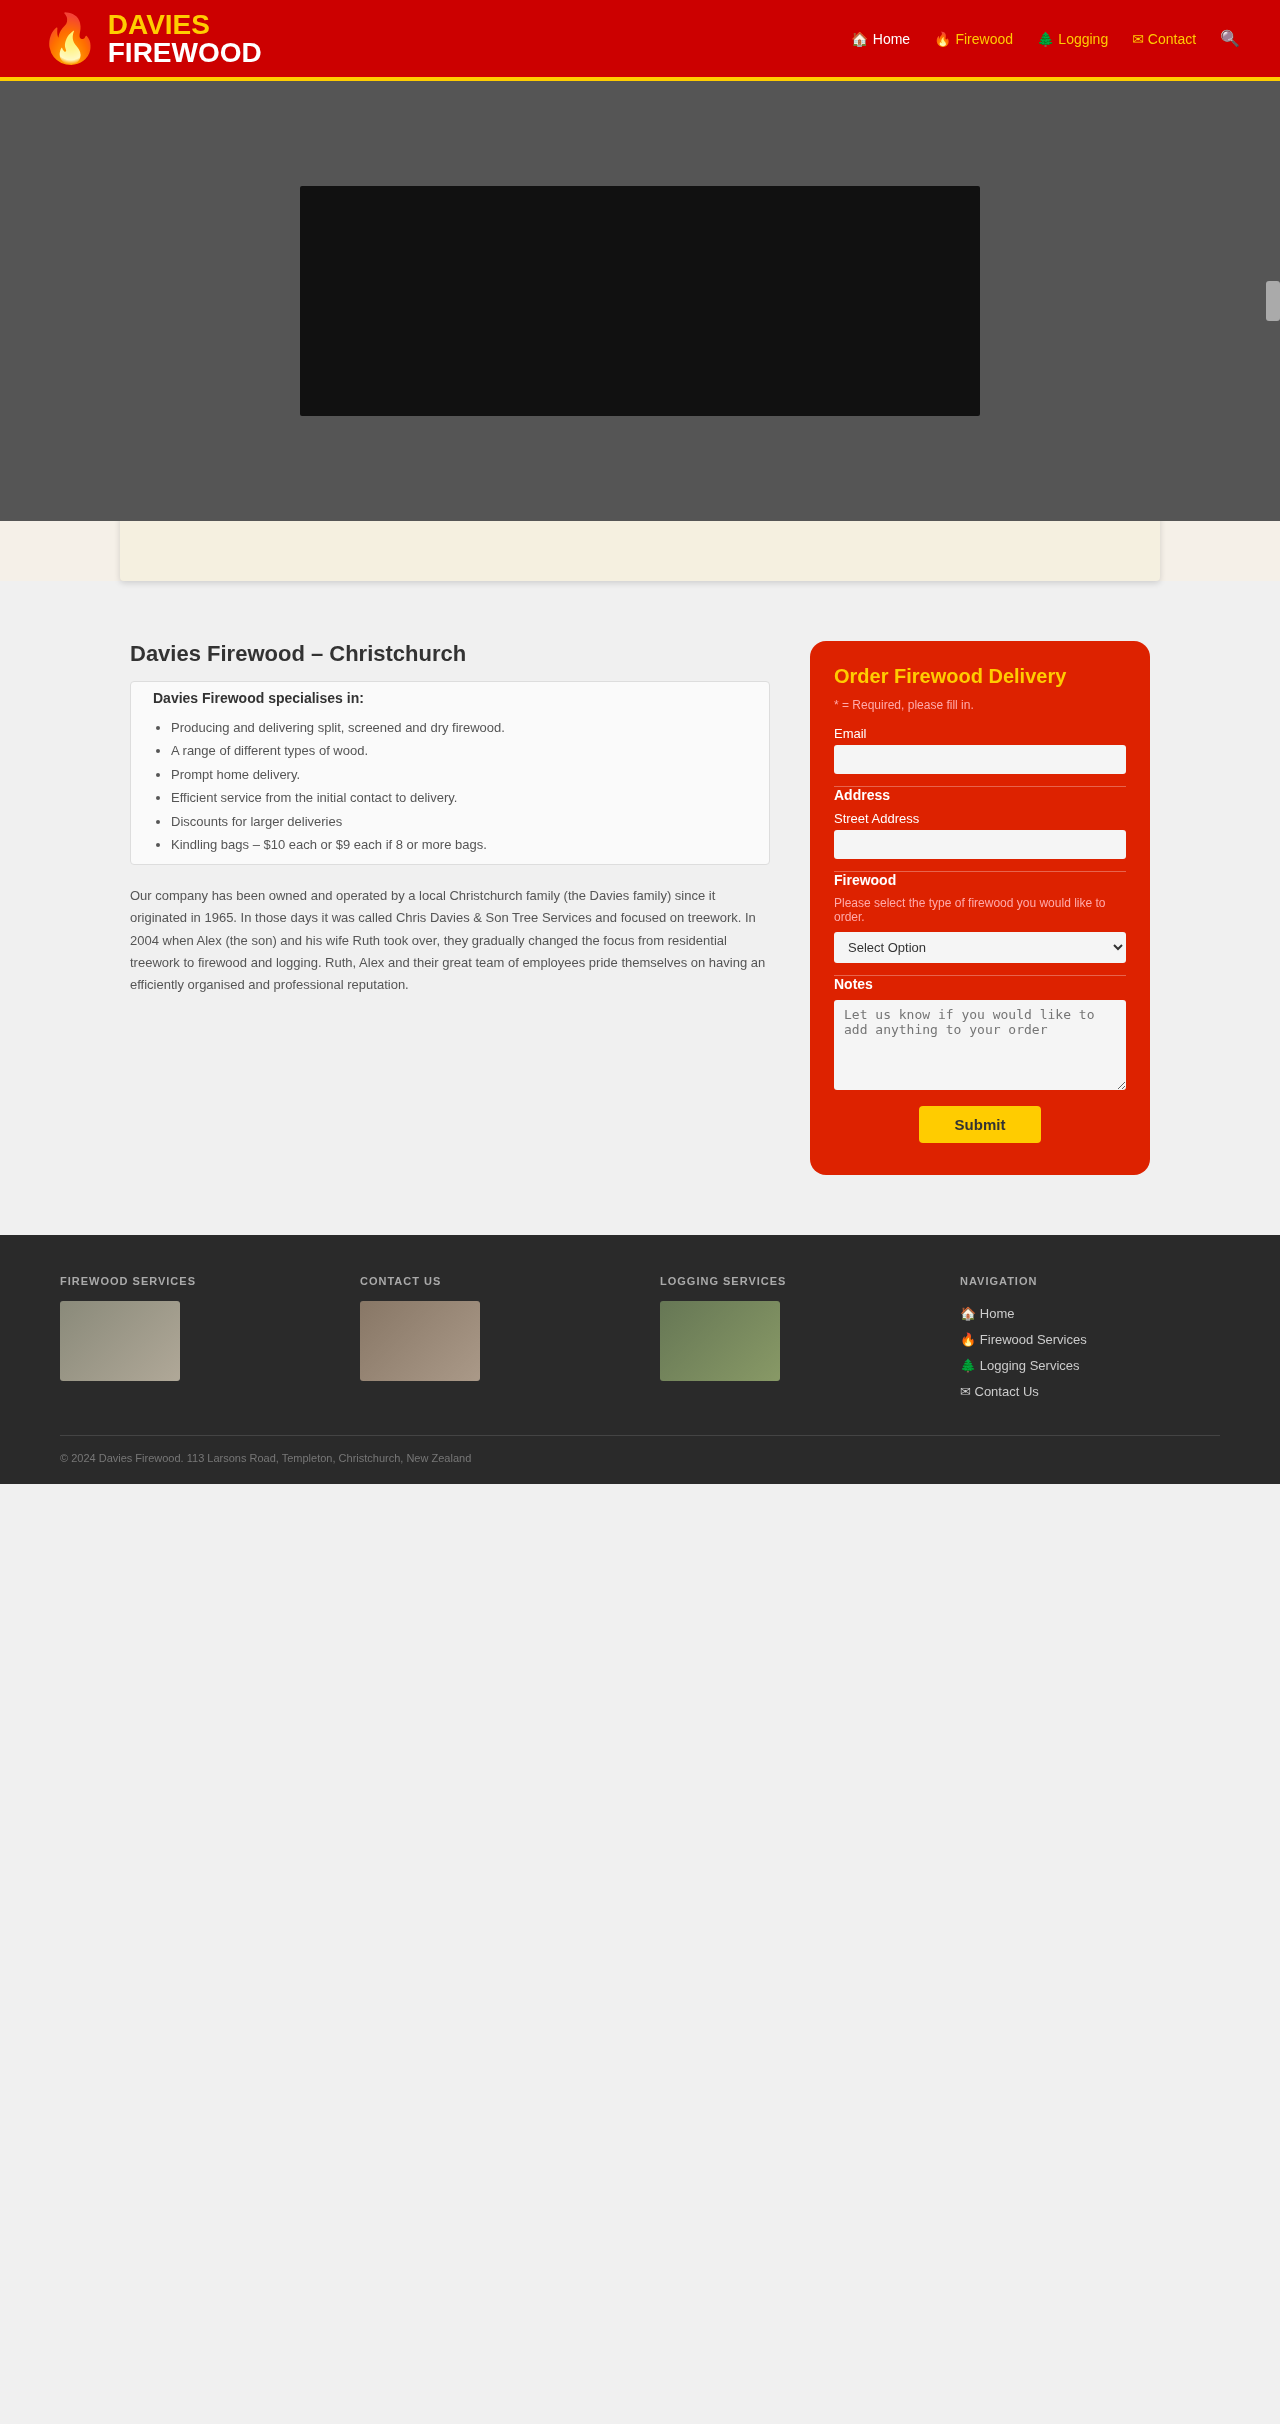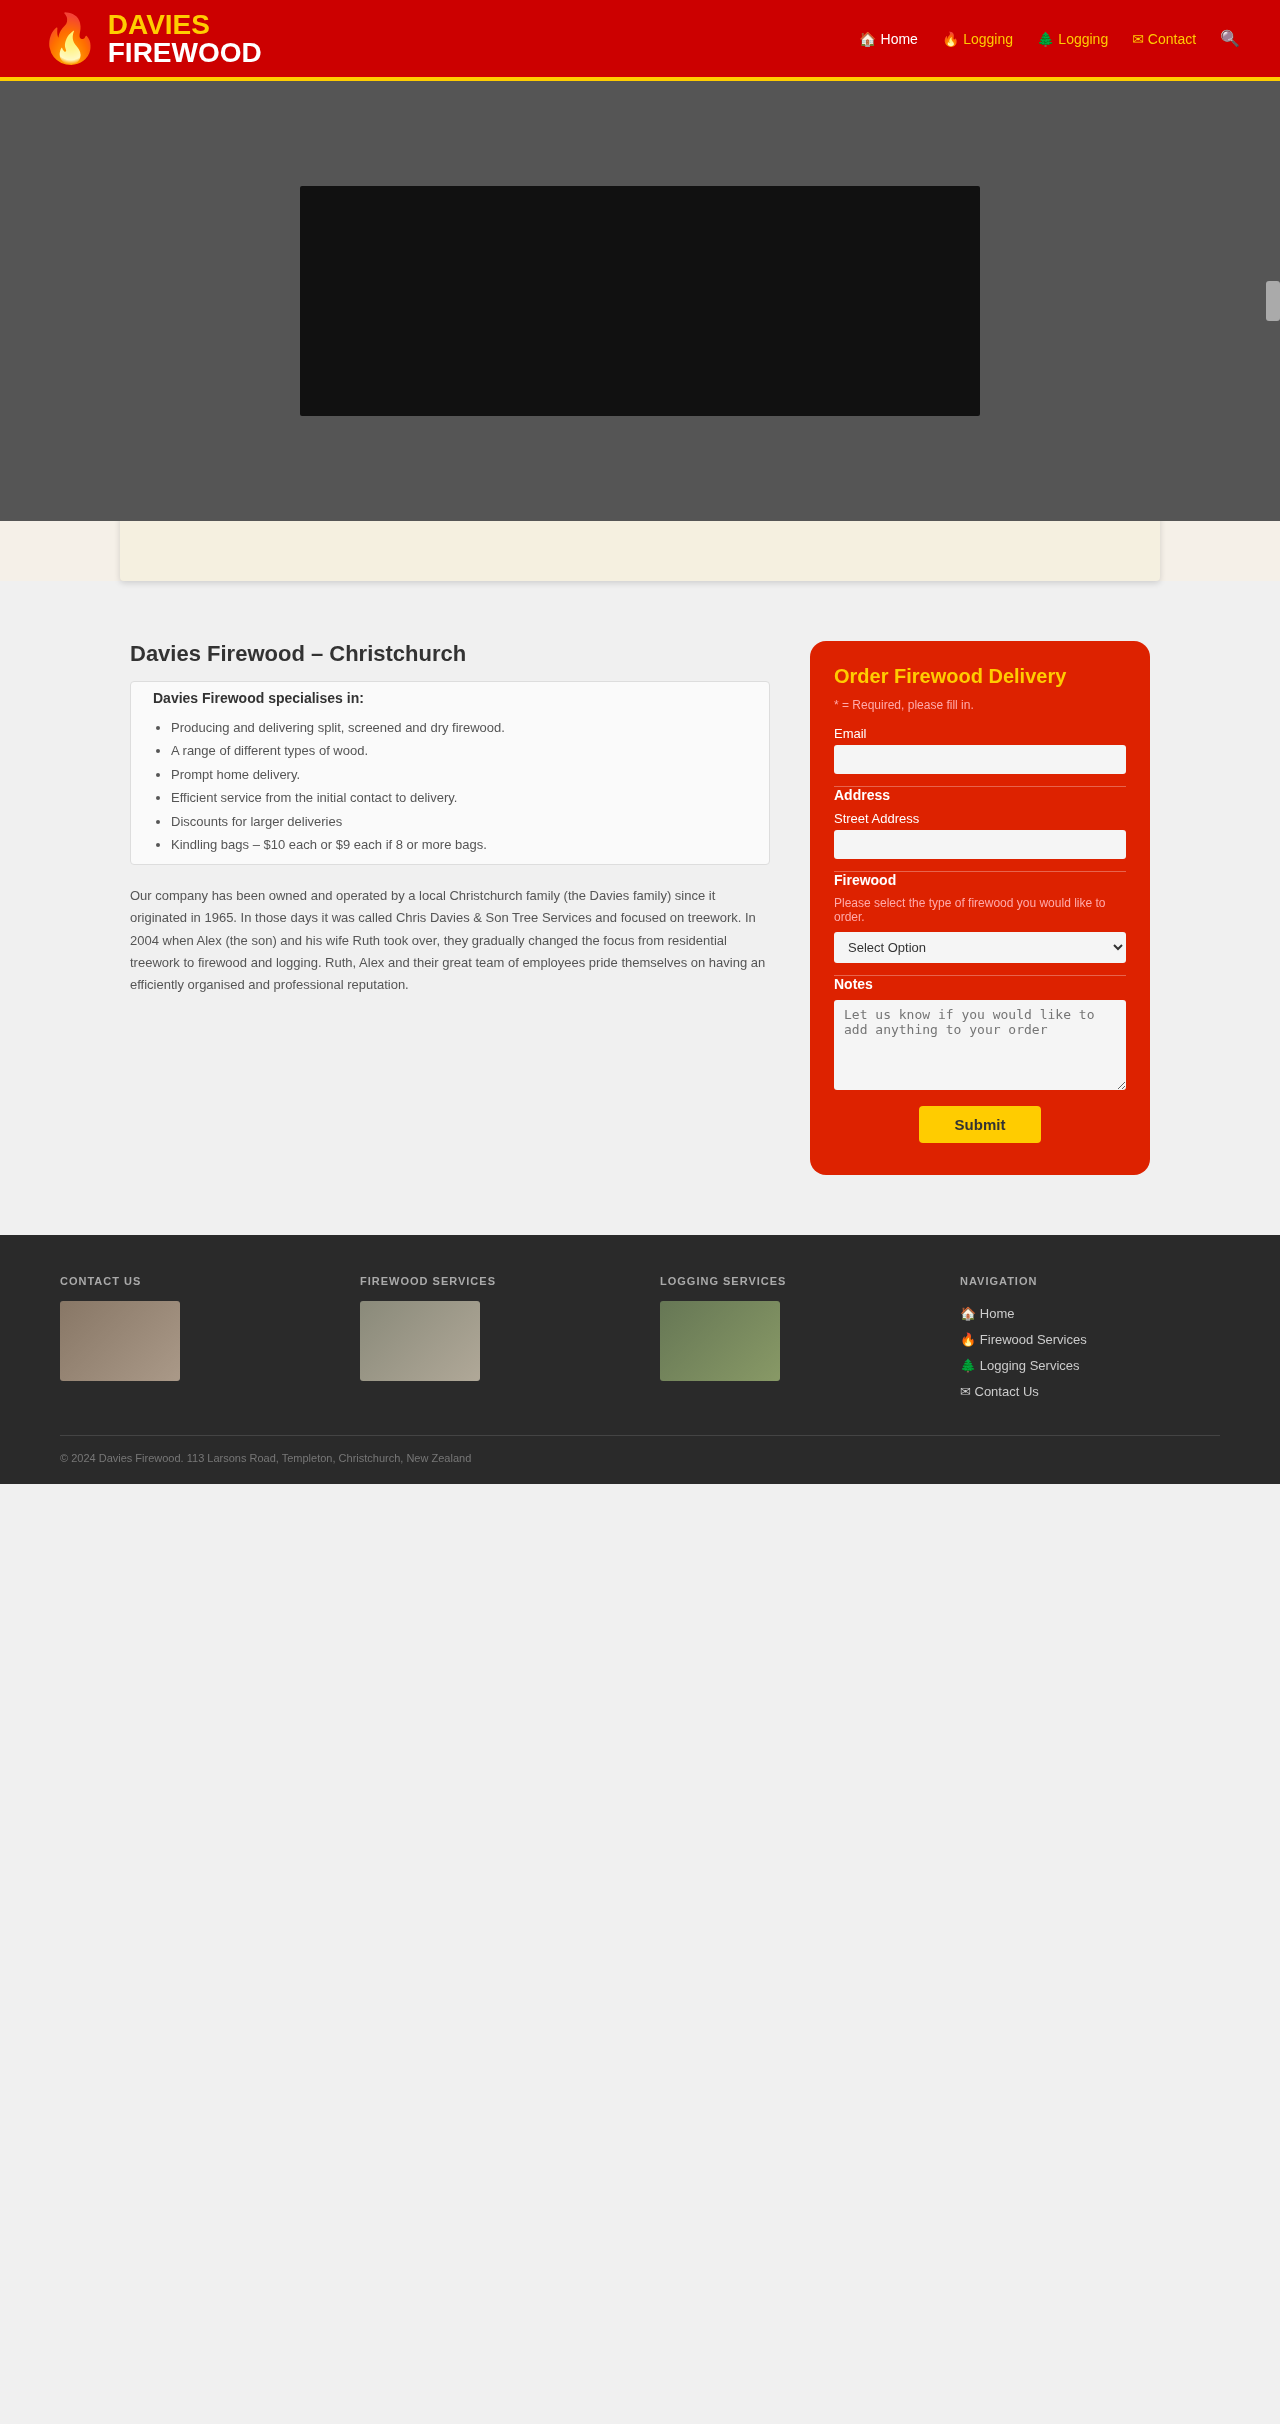--- a/index.html
+++ b/index.html
@@ -281,21 +281,21 @@
 <header class="header">
   <div class="logo-area">
     <div class="logo-flame">🔥</div>
     <div class="logo-text">
       <span>DAVIES</span>
       <span style="color:white;">FIREWOOD</span>
     </div>
   </div>
   <nav class="nav">
     <a href="#" class="active">🏠 Home</a>
-    <a href="#">🔥 Logging</a>
+    <a href="#">🔥 Firewood</a>
     <a href="#">🌲 Logging</a>
     <a href="#">✉ Contact</a>
     <span class="search-icon">🔍</span>
   </nav>
 </header>
 
 <div class="hero">
   <div class="hero-video-box"></div>
   <div class="scrollbar-indicator"></div>
 </div>
@@ -360,29 +360,29 @@
 
     <button class="submit-btn">Submit</button>
   </div>
 
 </div>
 
 <footer class="footer">
   <div class="footer-top">
 
     <div class="footer-col">
-      <h4>CONTACT US</h4>
-      <div class="footer-img-box img2" style="background: linear-gradient(135deg, #887766 0%, #aa9988 100%);"></div>
-    </div>
-
-    <div class="footer-col">
       <h4>FIREWOOD SERVICES</h4>
       <div class="footer-images-row">
         <div class="footer-img-box img1" style="background: linear-gradient(135deg, #8a8a7a 0%, #b0a898 100%);"></div>
       </div>
+    </div>
+
+    <div class="footer-col">
+      <h4>CONTACT US</h4>
+      <div class="footer-img-box img2" style="background: linear-gradient(135deg, #887766 0%, #aa9988 100%);"></div>
     </div>
 
     <div class="footer-col">
       <h4>LOGGING SERVICES</h4>
       <div class="footer-img-box img3" style="background: linear-gradient(135deg, #667755 0%, #889966 100%);"></div>
     </div>
 
     <div class="footer-col">
       <h4>NAVIGATION</h4>
       <a href="#" class="footer-nav-link">🏠 Home</a>

